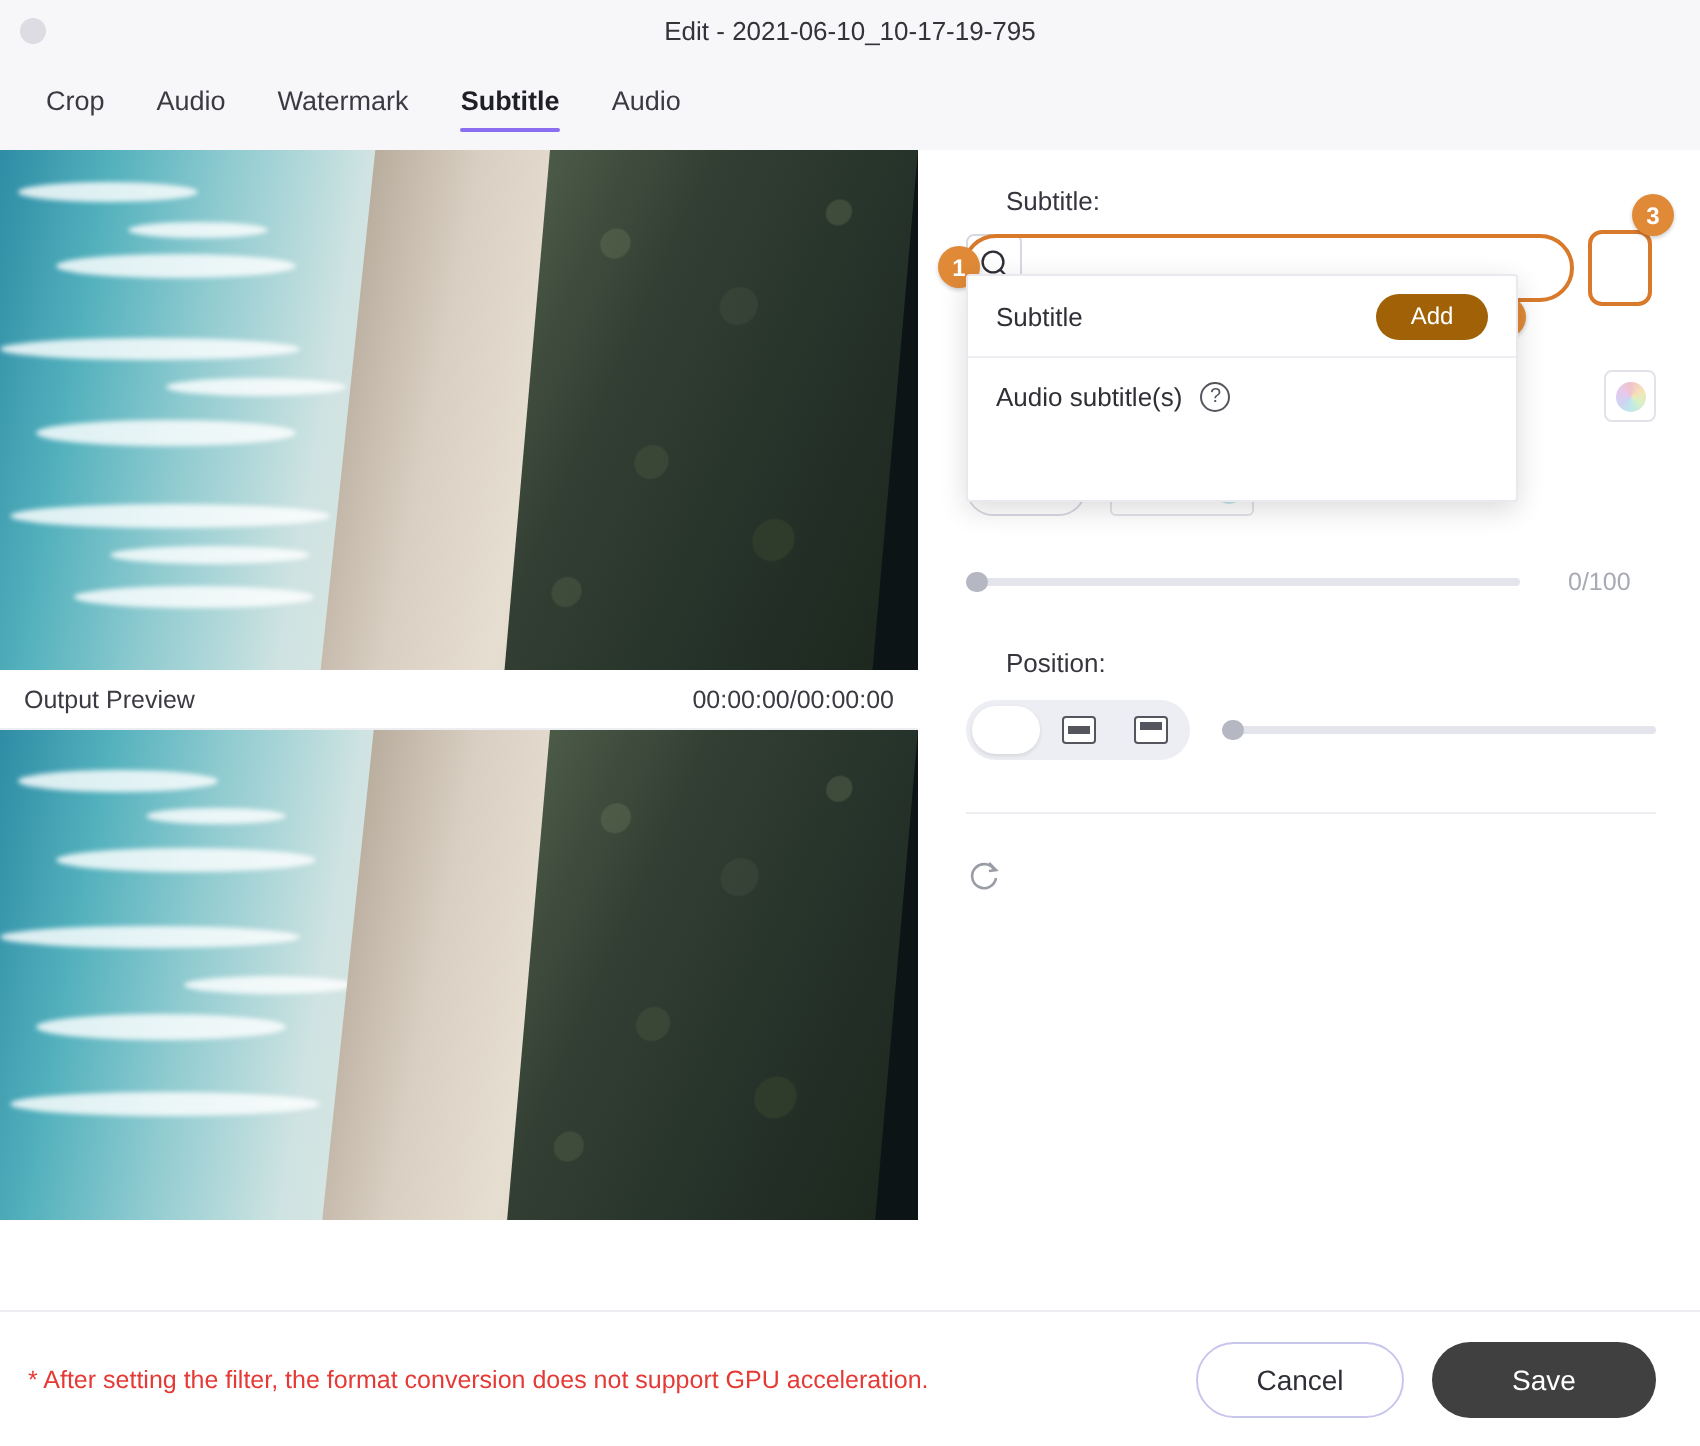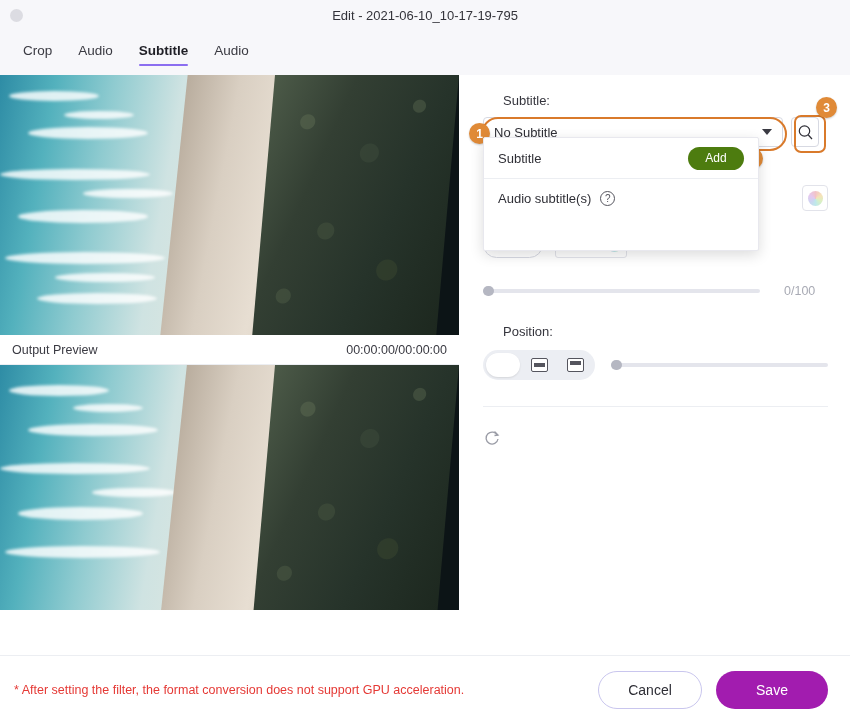--- a/index.html
+++ b/index.html
@@ -152,21 +152,21 @@
     background: #fff; border: 1px solid #e8e8ee;
     box-shadow: 0 4px 14px rgba(0,0,0,.14); z-index: 40; border-radius: 2px;
   }
   .dd-row {
     height: 40px; display: flex; align-items: center; padding: 0 14px;
     font-size: 13px; color: #2f2f36; justify-content: space-between;
   }
   .dd-row + .dd-row { border-top: 1px solid #eceef2; }
   .dd-spacer { height: 32px; }
   .add-btn {
-    width: 56px; height: 23px; border-radius: 12px; background: #4d7c0f;
+    width: 56px; height: 23px; border-radius: 12px; background: #a16207;
     color: #fff; font-size: 12px; display: flex; align-items: center;
     justify-content: center; cursor: pointer; border: none;
   }
   .help-icon {
     width: 15px; height: 15px; border-radius: 50%; border: 1.3px solid #55555e;
     font-size: 10px; display: inline-flex; align-items: center;
     justify-content: center; color: #55555e; margin-left: 9px;
   }
 
   
@@ -249,36 +249,37 @@
     padding: 0 22px 0 14px;
   }
   .warn { font-size: 12.5px; color: #e53935; }
   .btns { display: flex; align-items: flex-start; gap: 14px; }
   .cancel-btn {
     width: 104px; height: 38px; border: 1px solid #c9c6ee; border-radius: 19px;
     background: #fff; font-size: 14px; color: #2e2e36; cursor: pointer;
   }
   .save-btn {
     width: 112px; height: 38px; border: none; border-radius: 19px;
-    background: #a21caf; font-size: 14px; color: #fff; cursor: pointer;
+    background: #404040; font-size: 14px; color: #fff; cursor: pointer;
   }
 </style>
 </head>
 <body>
 
 <div id="app">
 
   <div class="titlebar">
     <div class="traffic"></div>
     <div class="title-text">Edit - 2021-06-10_10-17-19-795</div>
   </div>
 
   <div class="tabbar">
     <div class="tab">Crop</div>
     <div class="tab">Audio</div>
+    <div class="tab">Watermark</div>
     <div class="tab active">Subtitle</div>
     <div class="tab">Audio</div>
   </div>
 
   <div class="left-col">
 
     <div class="video">
       <div class="video-scene">
         <div class="sea"></div>
         <div class="foam" style="left:2%;top:6%;width:90px;height:10px;"></div>
@@ -349,24 +350,20 @@
         </svg>
       </div>
     </div>
   </div>
 
   <div class="right-col">
 
     <div class="field-label">Subtitle:</div>
 
     <div class="sub-row">
-      <div class="select-main">
-        <span>No Subtitle</span>
-        <span class="caret"></span>
-      </div>
       <div class="search-btn">
         <svg width="17" height="17" viewBox="0 0 17 17">
           <circle cx="7.5" cy="7" r="5.2" stroke="#2e2e36" stroke-width="1.2" fill="none"></circle>
           <line x1="11.3" y1="11" x2="15" y2="15" stroke="#2e2e36" stroke-width="1.2"></line>
         </svg>
       </div>
     </div>
 
     <div class="style-row">
       <div class="biu">B</div>

